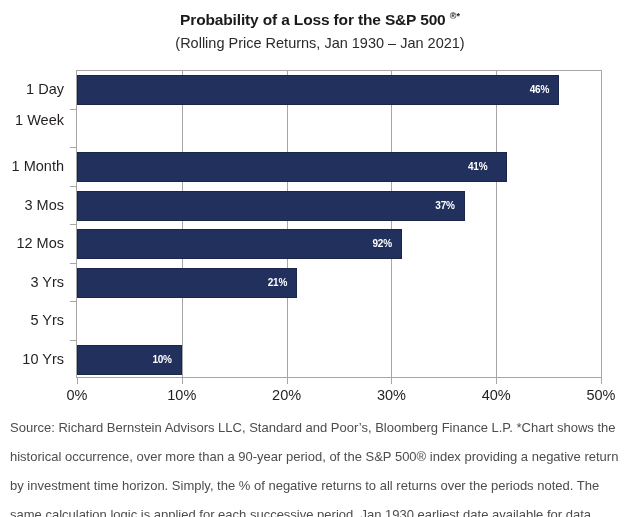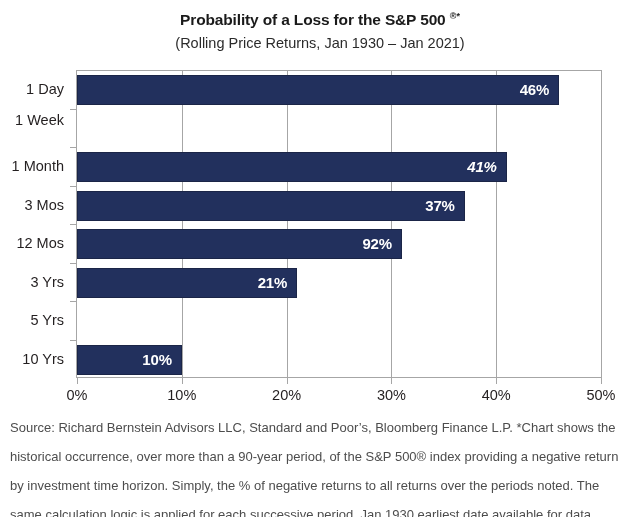--- a/index.html
+++ b/index.html
@@ -111,21 +111,21 @@
     height: 30px;
     background: #22305d;
     box-sizing: border-box;
     border: 1px solid #1b2547;
   }
   .bar-label {
     position: absolute;
     top: 0;
     height: 30px;
     line-height: 30px;
-    font-size: 15px;
+    font-size: 10px;
     font-weight: bold;
     color: #ffffff;
     letter-spacing: -0.2px;
   }
 
   
   .y-tick {
     position: absolute;
     left: 70px;
     width: 6px;
@@ -205,21 +205,21 @@
         <div class="gridline" style="left: 104.8px;"></div>
         <div class="gridline" style="left: 209.6px;"></div>
         <div class="gridline" style="left: 314.4px;"></div>
         <div class="gridline" style="left: 419.2px;"></div>
         <div class="bar-row" style="top: 4.25px; width: 524px;">
           <div class="bar" style="width: 482.08px; background: rgb(34, 48, 93);"></div>
           <div class="bar-label" style="left: 434.08px; width: 38px; text-align: right; color: rgb(255, 255, 255);">46%</div>
         </div>
         <div class="bar-row" style="top: 81.25px; width: 524px;">
           <div class="bar" style="width: 429.68px; background: rgb(34, 48, 93);"></div>
-          <div class="bar-label" style="left: 381.68px; width: 38px; text-align: right; color: rgb(255, 255, 255); font-style: italic;">41%</div>
+          <div class="bar-label" style="left: 381.68px; width: 38px; text-align: center; color: rgb(255, 255, 255);">41%</div>
         </div>
         <div class="bar-row" style="top: 119.75px; width: 524px; padding-left: 16px;">
           <div class="bar" style="width: 387.76px; background: rgb(34, 48, 93);"></div>
           <div class="bar-label" style="left: 339.76px; width: 38px; text-align: right; color: rgb(255, 255, 255);">37%</div>
         </div>
         <div class="bar-row" style="top: 158.25px; width: 524px;">
           <div class="bar" style="width: 324.88px; background: rgb(34, 48, 93);"></div>
           <div class="bar-label" style="left: 276.88px; width: 38px; text-align: right; color: rgb(255, 255, 255);">92%</div>
         </div>
         <div class="bar-row" style="top: 196.75px; width: 524px;">

